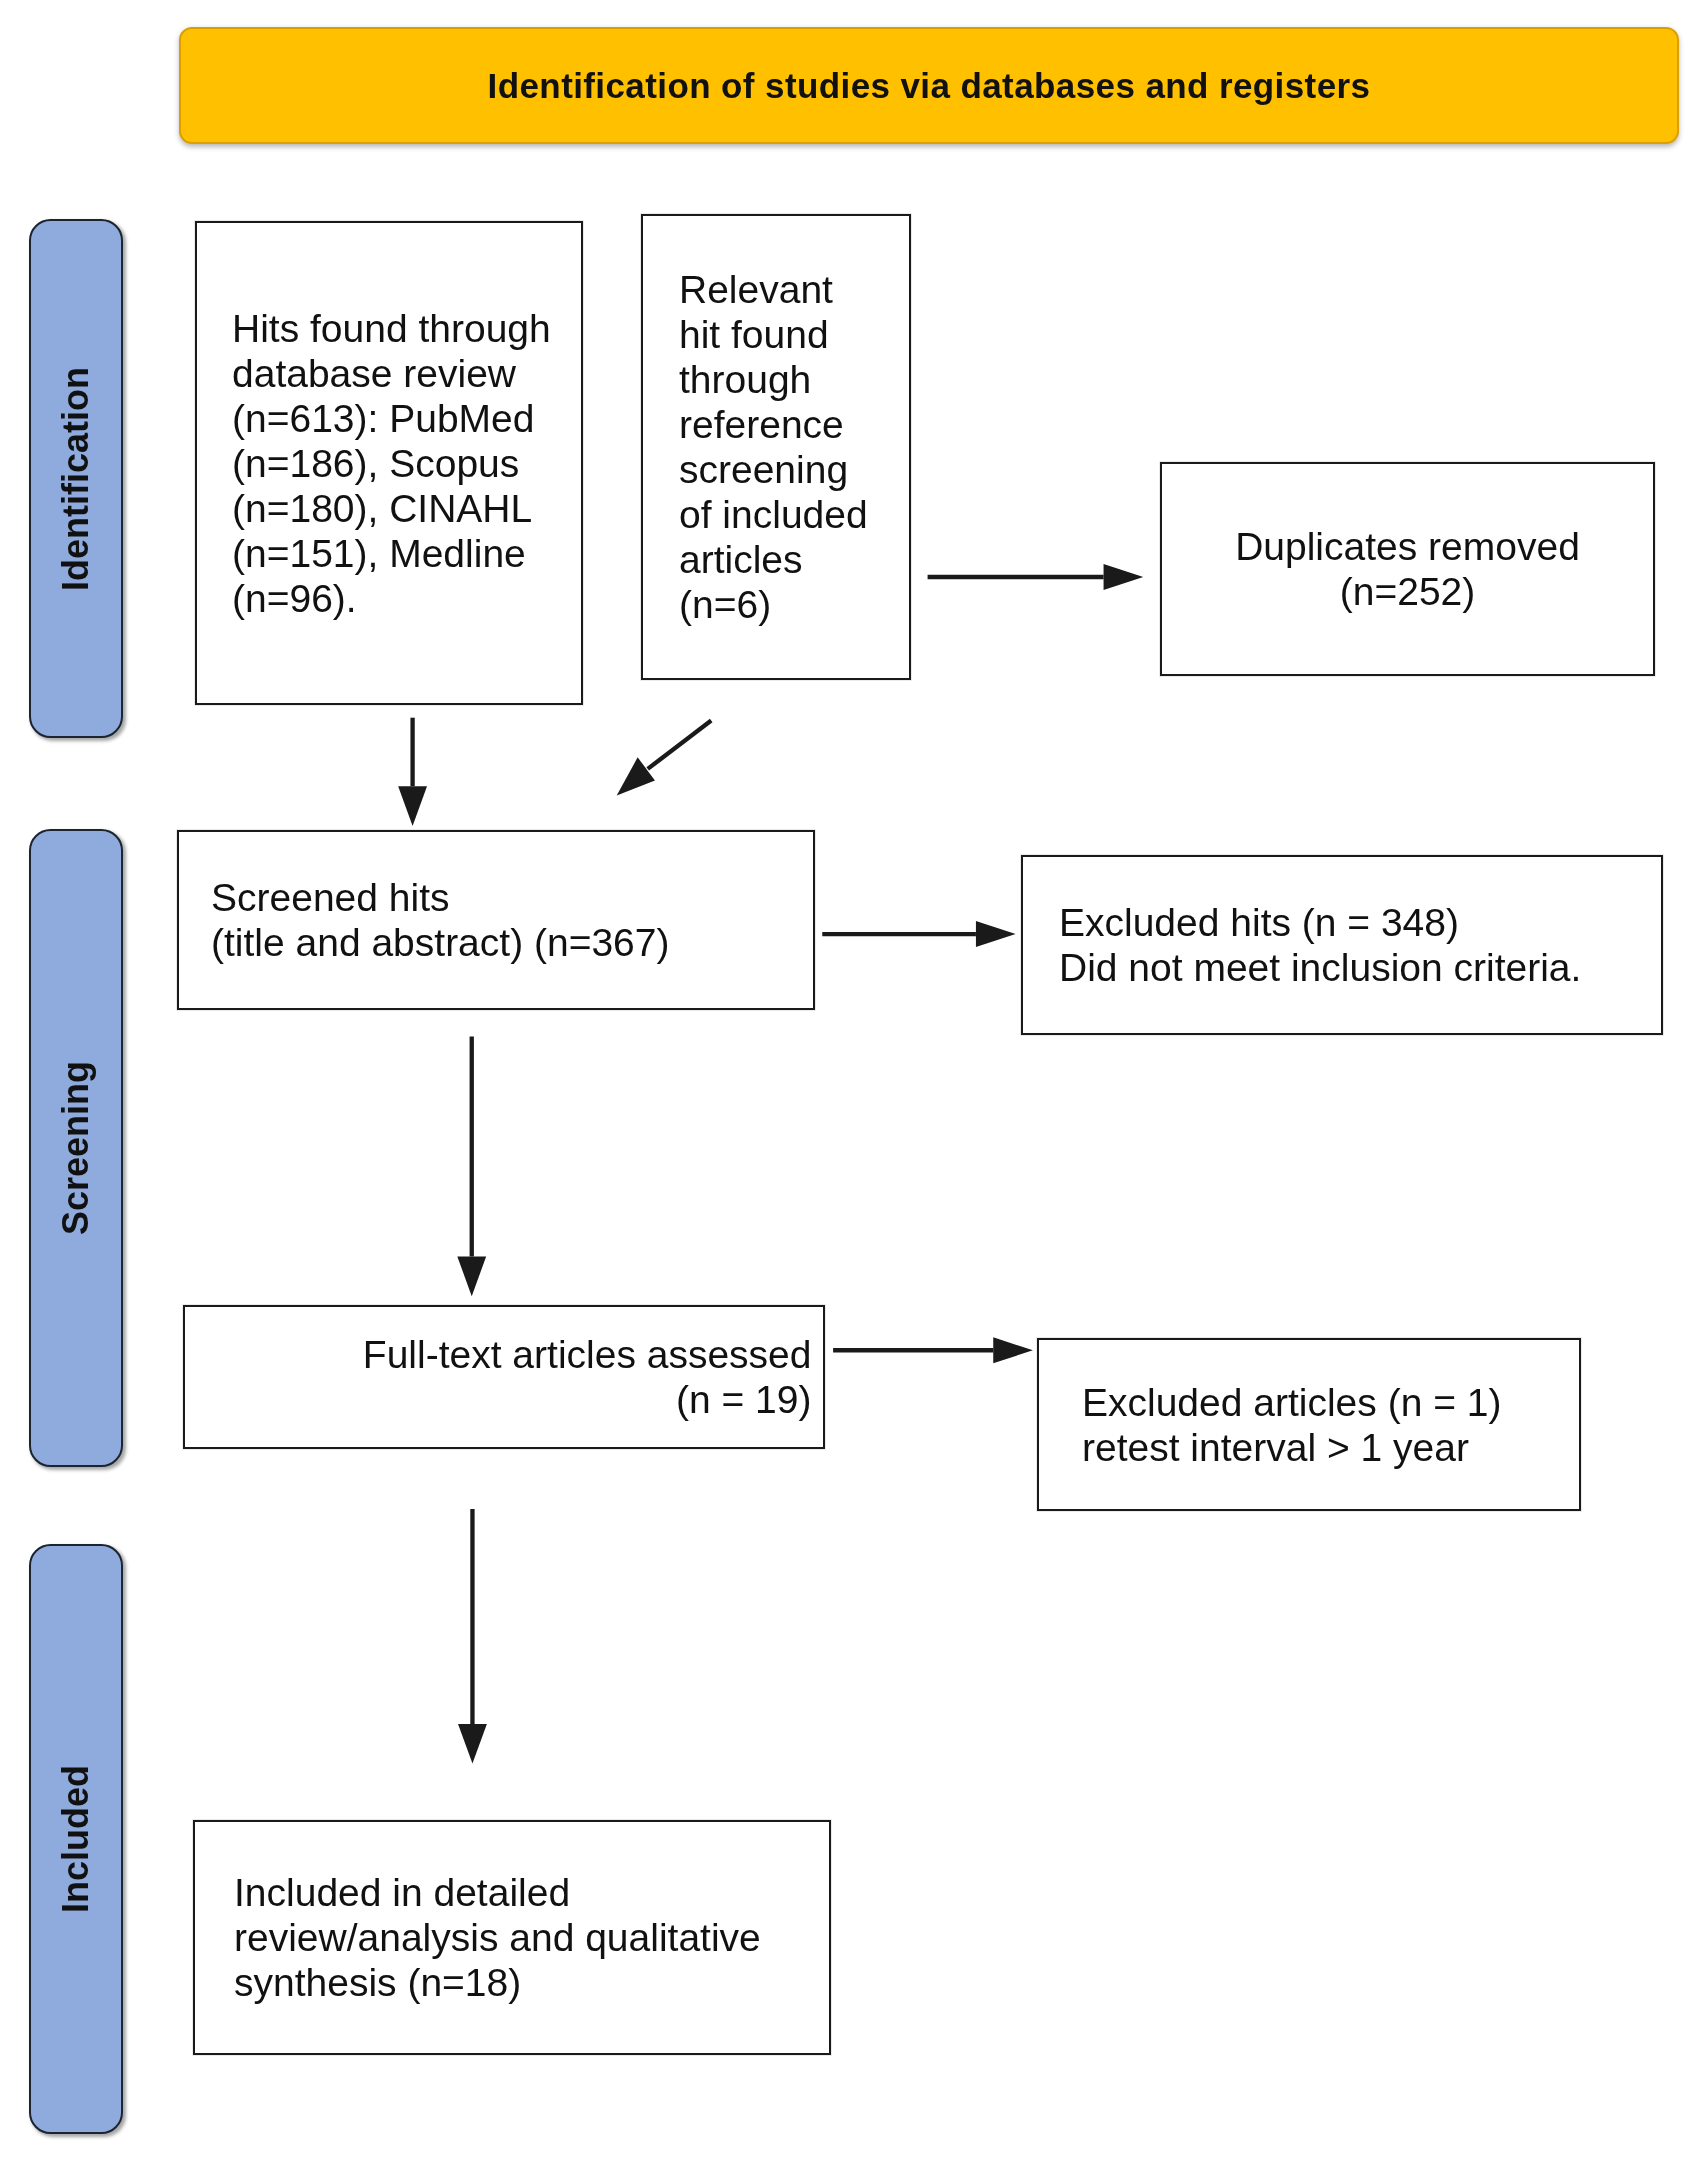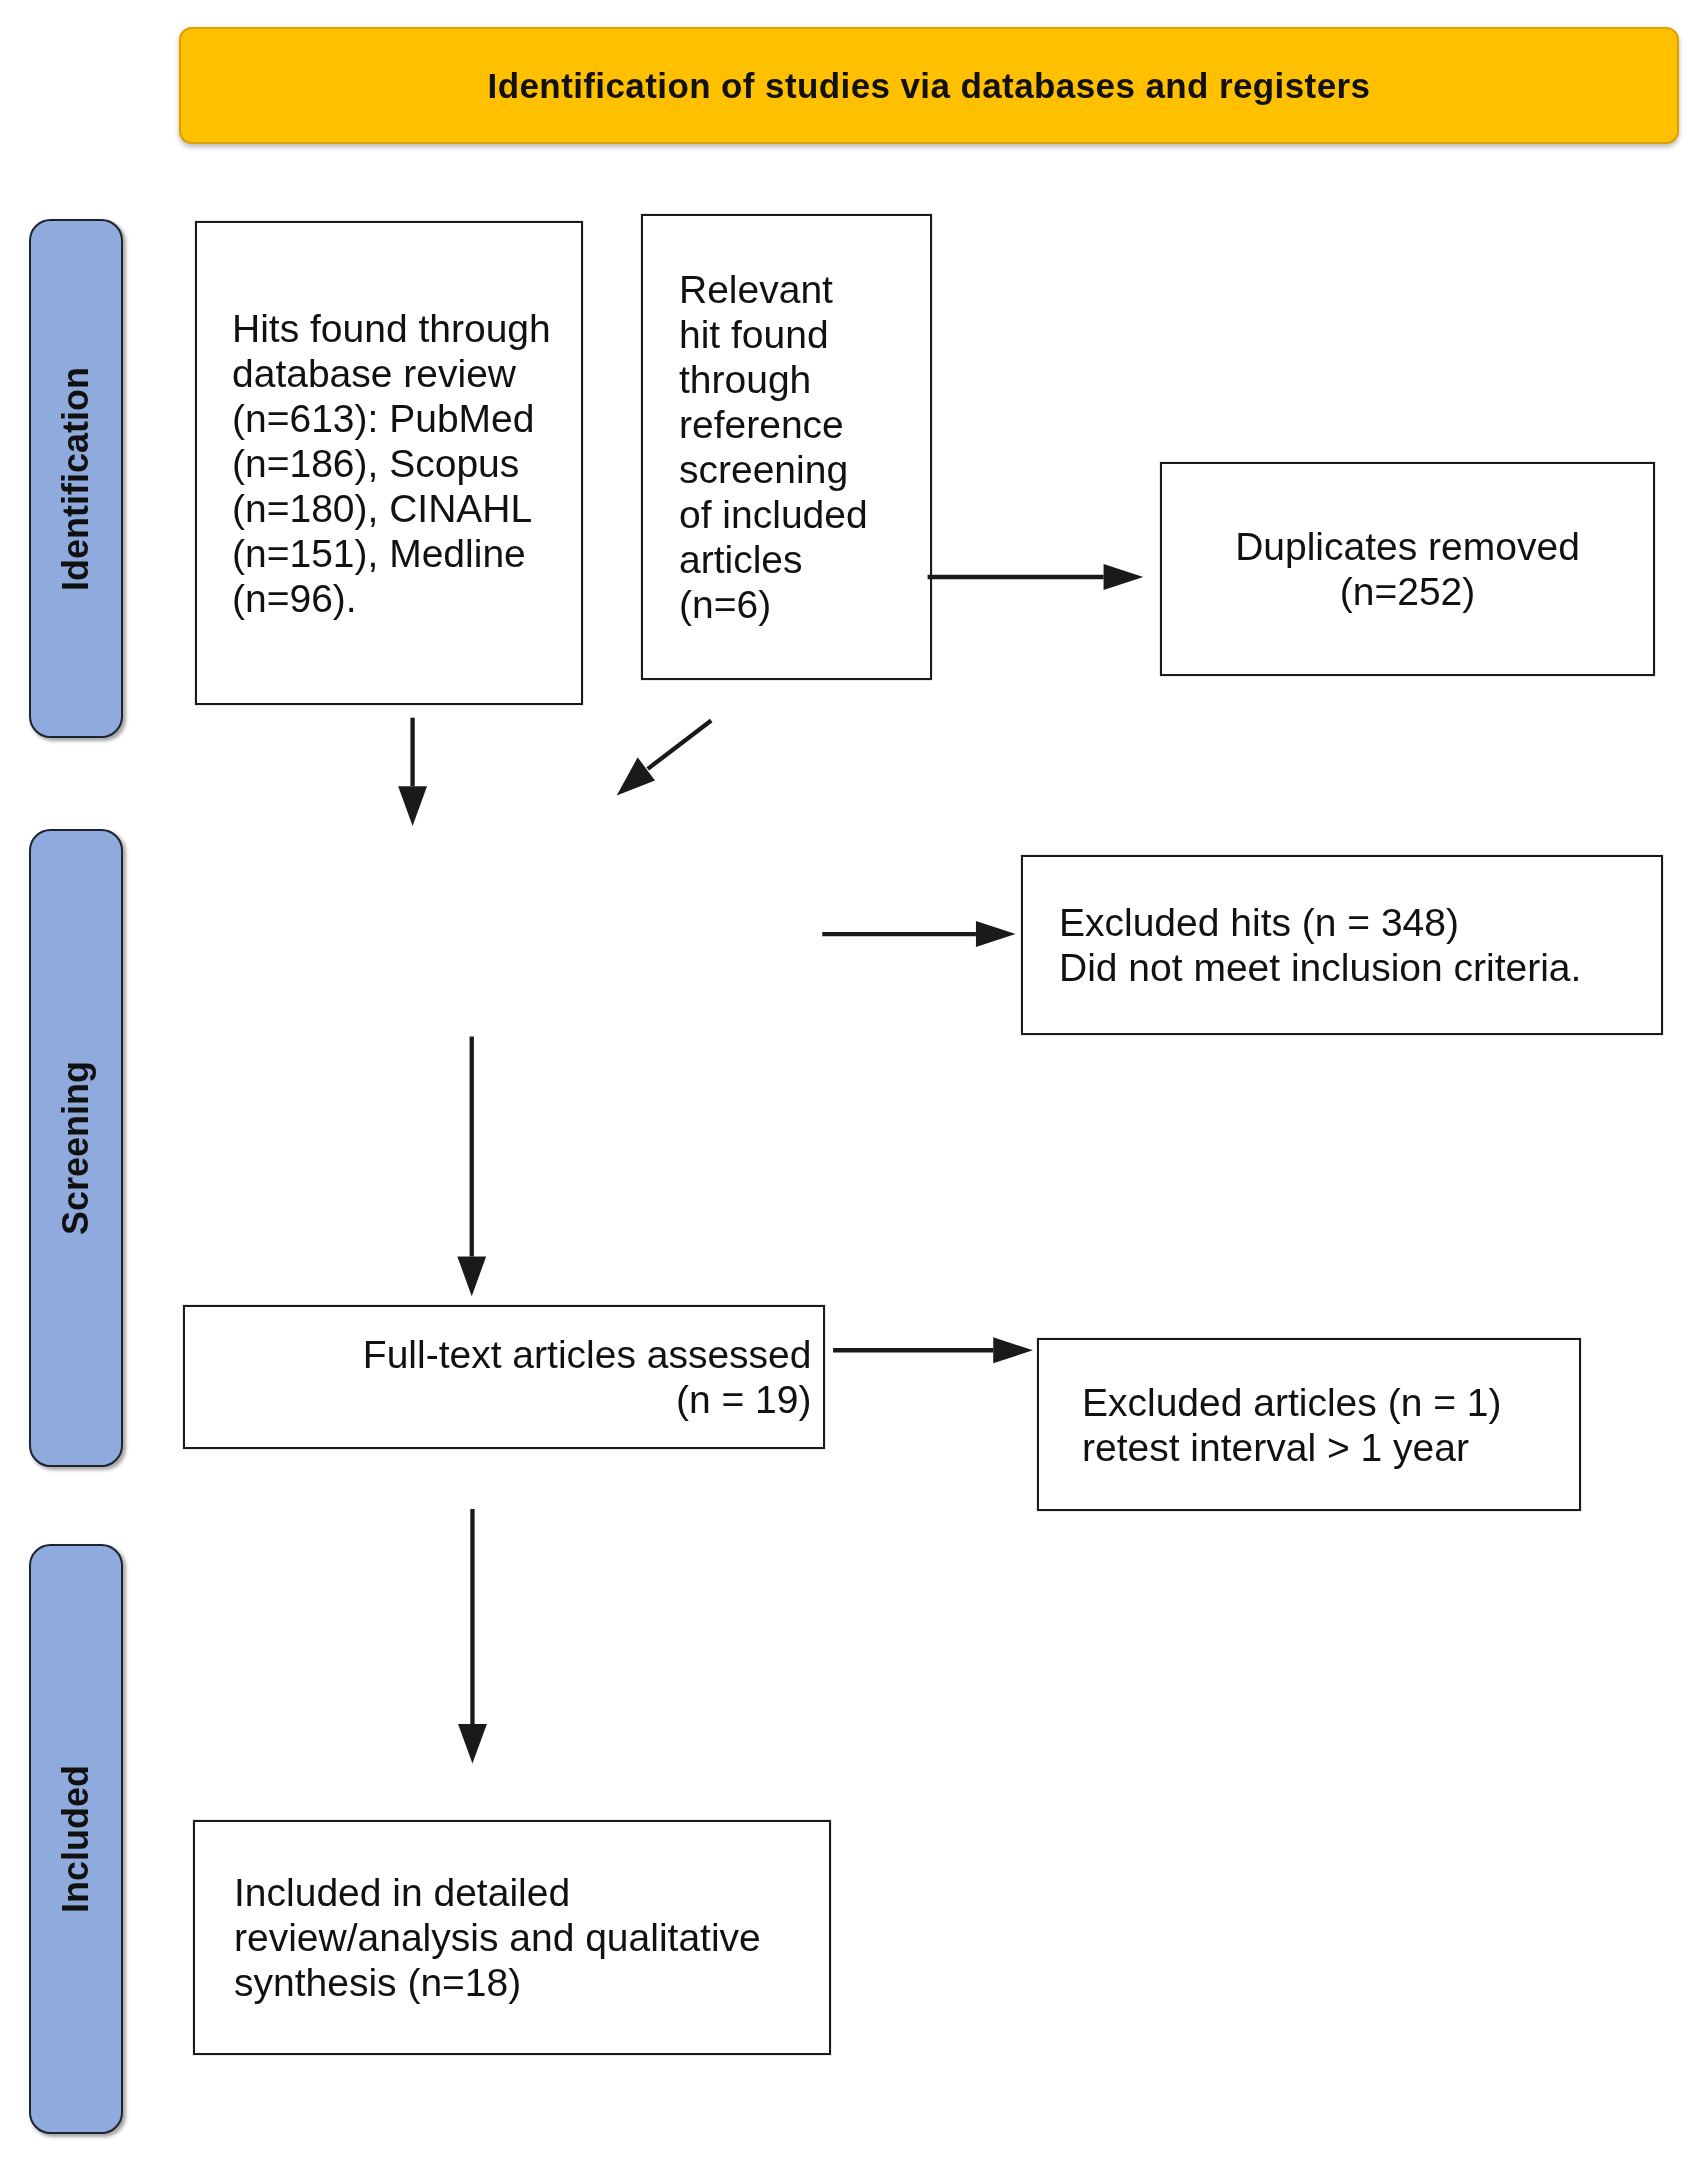--- a/index.html
+++ b/index.html
@@ -75,21 +75,21 @@
     justify-content: center;
     box-shadow: 0 0 0 0.7px rgba(0,0,0,0.12);
   }
   .flow-box .box-text {
     white-space: pre-line;
     font-size: 39px;
     line-height: 45px;
     color: #111111;
   }
   .box-database-hits     { left: 195px;  top: 221px;  width: 388px; height: 484px; padding-left: 35px;  padding-right: 14.4px; }
-  .box-reference-hit     { left: 641px;  top: 214px;  width: 291px; height: 466px; padding-left: 36px;  padding-right: 8.7px; }
+  .box-reference-hit     { left: 641px;  top: 214px;  width: 270px; height: 466px; padding-left: 36px;  padding-right: 8.7px; }
   .box-duplicates        { left: 1160px; top: 462px;  width: 495px; height: 214px; text-align: center; }
   .box-screened          { left: 177px;  top: 830px; width: 638px; height: 180px; padding-left: 32px;  padding-right: 11.5px; }
   .box-excluded-hits     { left: 1021px; top: 855px; width: 642px; height: 180px; padding-left: 36px;  padding-right: 11.5px; }
   .box-fulltext          { left: 183px;  top: 1305px; width: 642px; height: 144px; padding-left: 33px;  padding-right: 11.5px; text-align: right; }
   .box-excluded-articles { left: 1037px; top: 1338px; width: 544px; height: 173px; padding-left: 43px;  padding-right: 11.5px; }
   .box-included          { left: 193px;  top: 1820px; width: 638px; height: 235px; padding-left: 39px;  padding-right: 11.5px; }
 
   
   .arrows {
     position: absolute;
@@ -138,20 +138,24 @@
 of included
 articles
 (n=6)</div>
   </div>
 
   <div class="flow-box box-duplicates">
     <div class="box-text">Duplicates removed
 (n=252)</div>
   </div>
 
+  <div class="flow-box box-screened">
+    <div class="box-text">Screened hits
+ (title and abstract) (n=367)</div>
+  </div>
 
   <div class="flow-box box-excluded-hits">
     <div class="box-text">Excluded hits (n = 348)
 Did not meet inclusion criteria.</div>
   </div>
 
   <div class="flow-box box-fulltext">
     <div class="box-text">Full-text articles assessed
 (n = 19)</div>
   </div>

